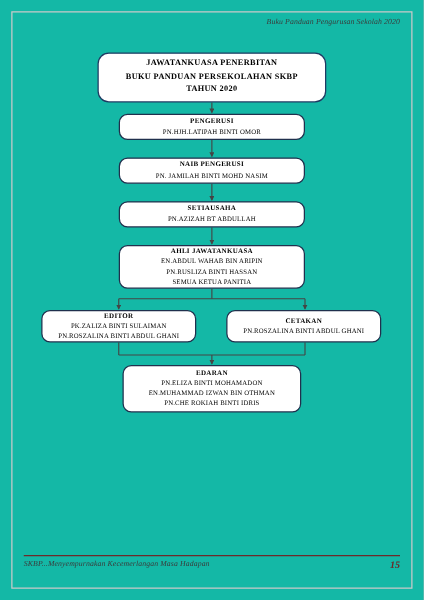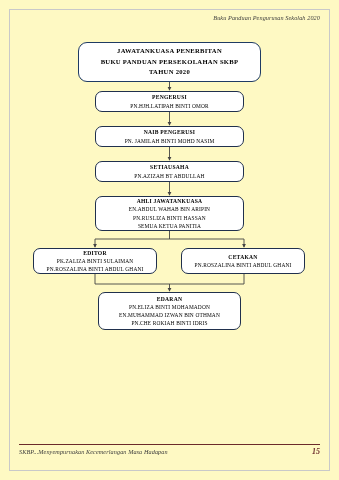--- a/index.html
+++ b/index.html
@@ -7,21 +7,21 @@
     padding: 0;
     background: #b8b8b8;
   }
   body {
     font-family: "Liberation Serif", serif;
   }
   .page {
     position: relative;
     width: 339px;
     height: 480px;
-    background: #fef9c3;
+    background: #14b8a6;
     overflow: hidden;
     box-sizing: border-box;
   }
   .page-border {
     position: absolute;
     left: 9px;
     top: 9px;
     width: 321px;
     height: 462px;
     border: 1px solid #c9c9c9;

